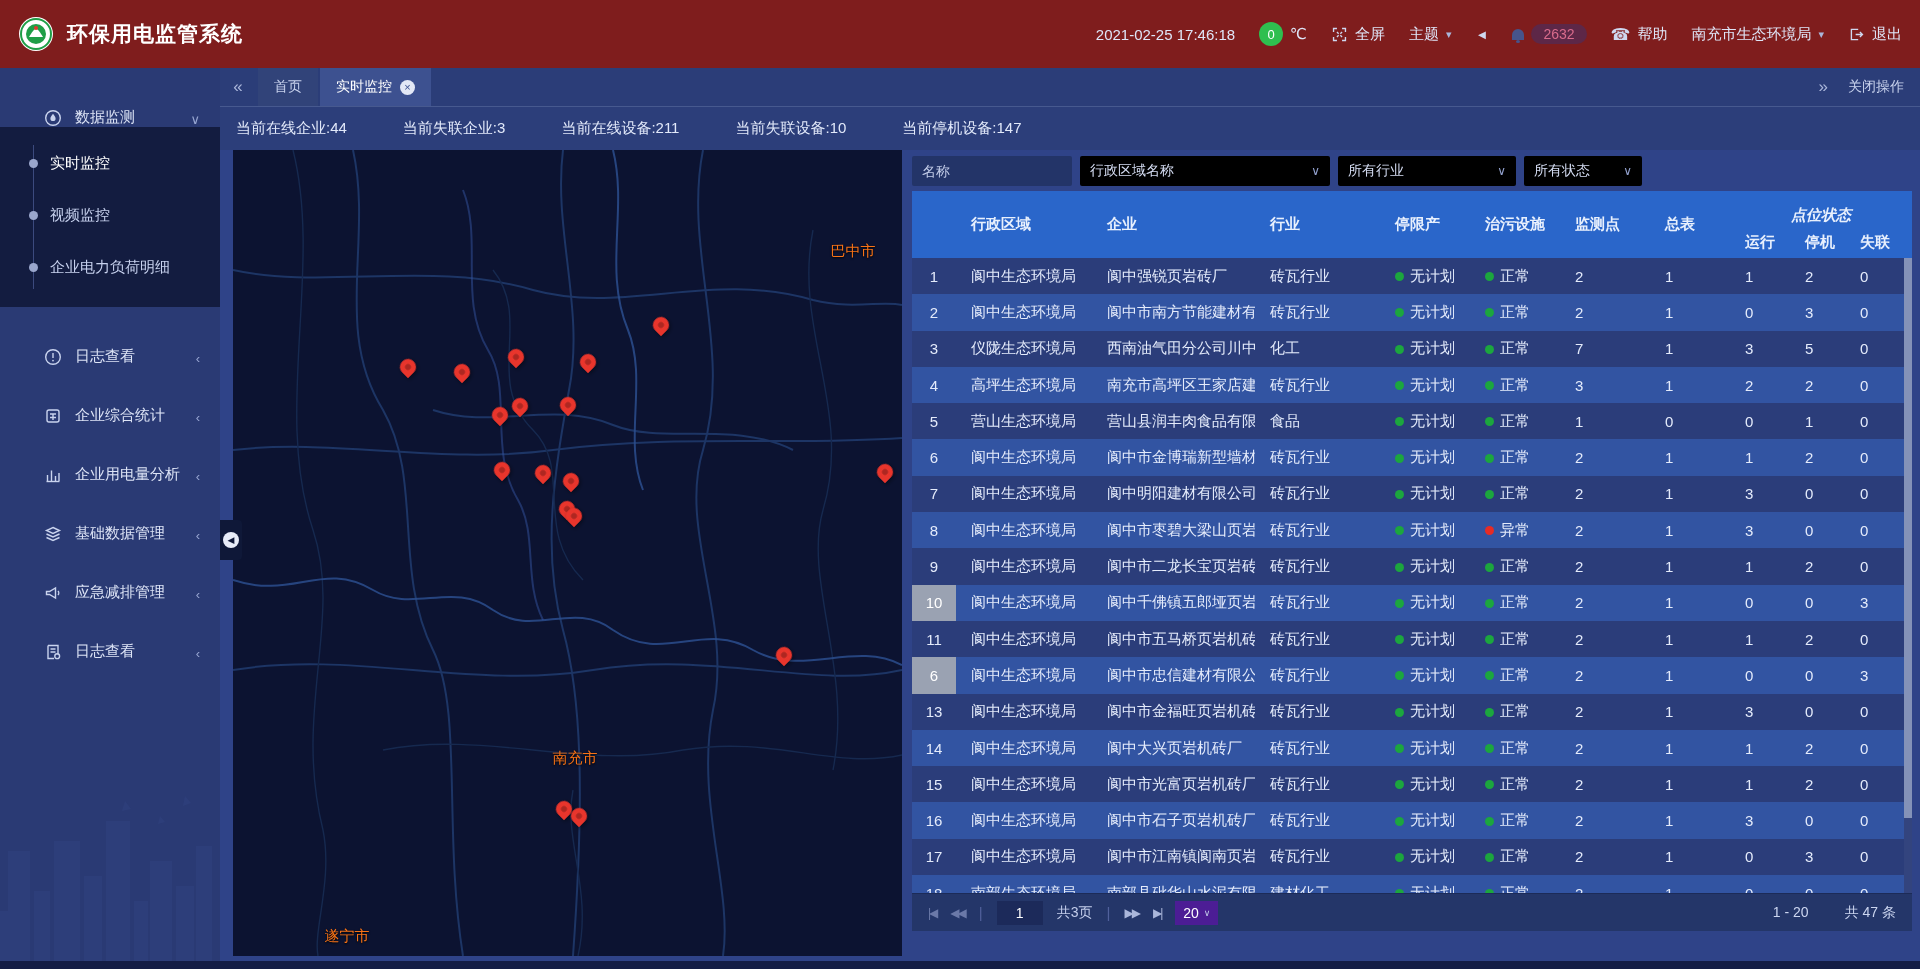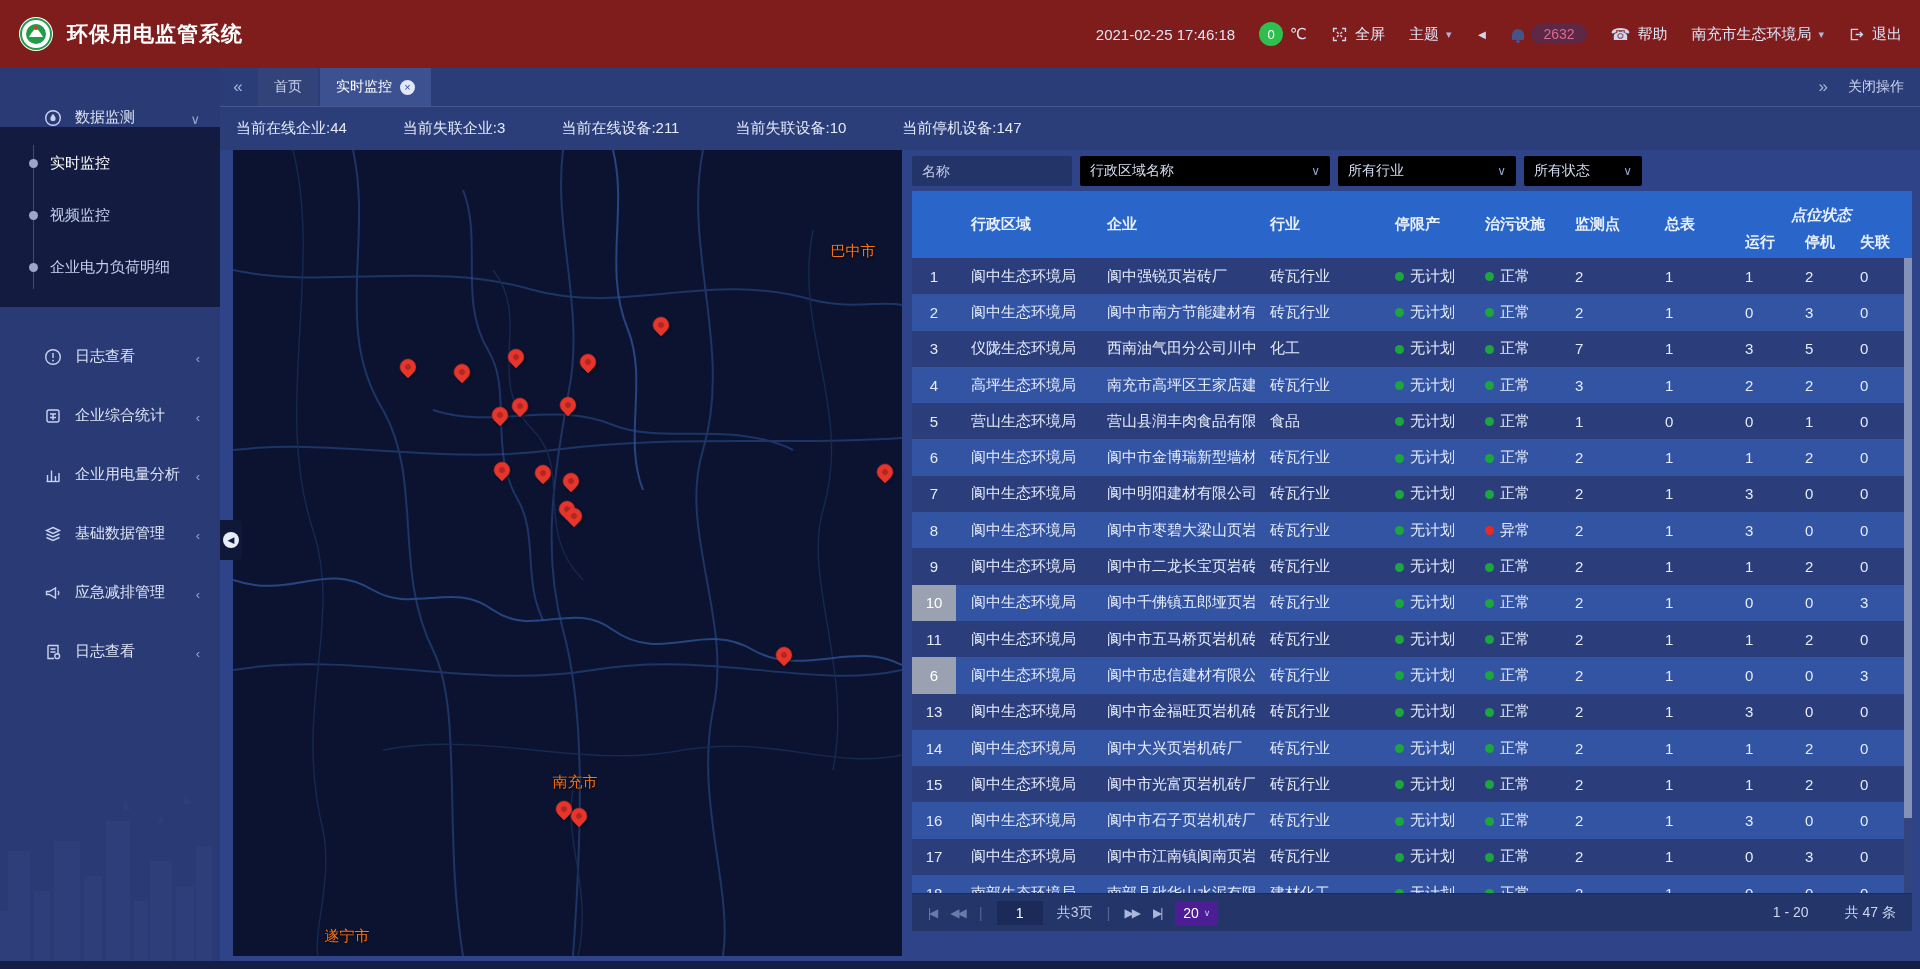--- a/index.html
+++ b/index.html
@@ -310,21 +310,21 @@
             <g stroke="#2b4d8d" stroke-width="2" fill="none" opacity="0.85">
               <path d="M0 430 C60 450 90 410 140 440 C180 464 220 430 260 460 C300 488 340 450 380 480 C430 515 470 470 520 500 C570 528 620 490 669 515"></path>
               <path d="M380 0 C395 60 370 120 395 180 C415 230 390 290 410 340"></path>
             </g>
             <g stroke="#33539f" stroke-width="2" fill="none" opacity="0.5">
               <path d="M230 40 C250 90 225 150 255 200 C280 240 255 300 285 350 C305 385 290 430 310 470"></path>
             </g>
           </svg>
           <div id="city-labels">
               <div class="city-label" style="left: 620px; top: 101px;">巴中市</div>
-              <div class="city-label" style="left: 342px; top: 632px; text-align: right;">南充市</div>
+              <div class="city-label" style="left: 342px; top: 608px; text-align: right;">南充市</div>
               <div class="city-label" style="left: 114px; top: 786px;">遂宁市</div>
             </div>
           <div id="pins">
               <div class="pin" style="left: 175px; top: 217px;"></div>
               <div class="pin" style="left: 229px; top: 222px;"></div>
               <div class="pin" style="left: 283px; top: 207px;"></div>
               <div class="pin" style="left: 355px; top: 212px;"></div>
               <div class="pin" style="left: 428px; top: 175px;"></div>
               <div class="pin" style="left: 267px; top: 265px;"></div>
               <div class="pin" style="left: 287px; top: 256px;"></div>

